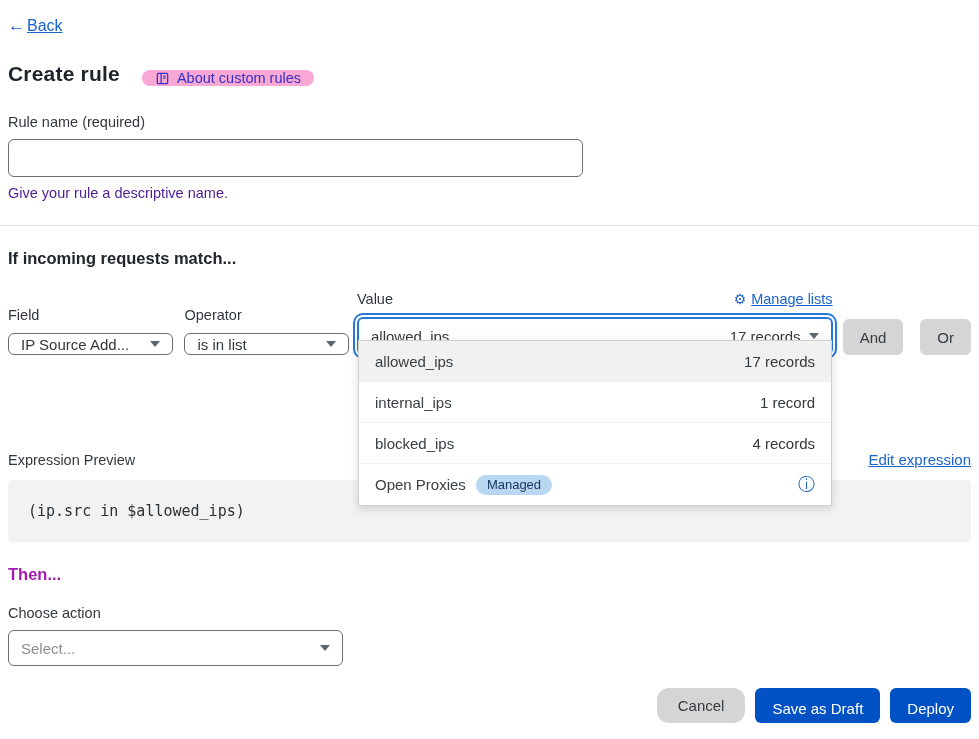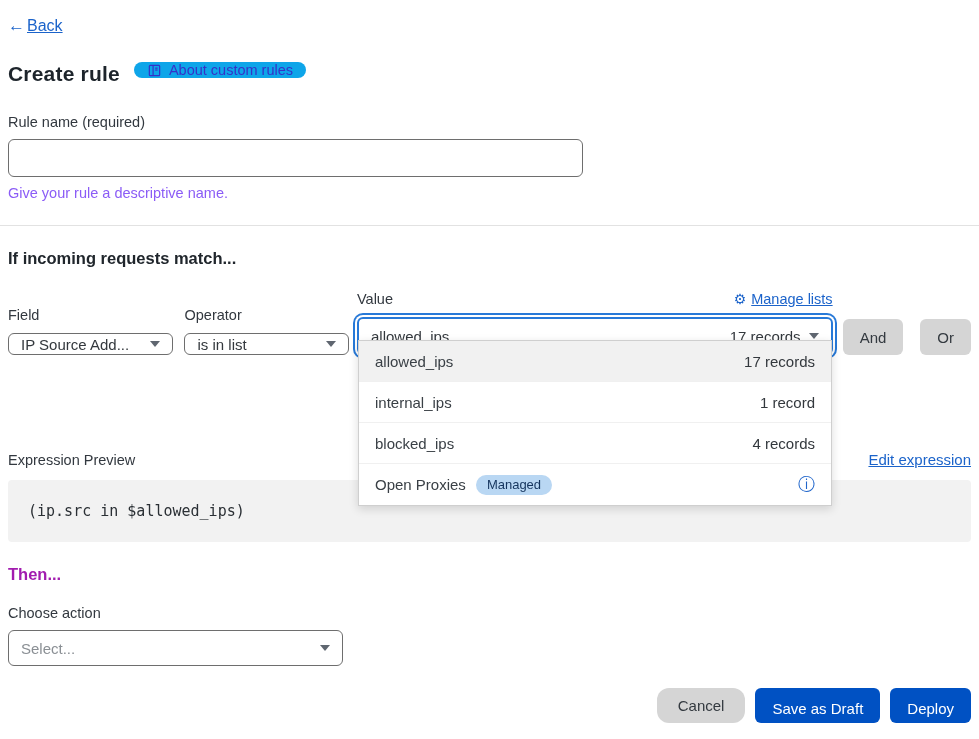--- a/index.html
+++ b/index.html
@@ -12,38 +12,38 @@
   }
   .page { padding: 0 8px; position: relative; }
 
   
   .back-row { padding-top: 16px; font-size: 16px; }
   .back-link { color: #1b63ca; text-decoration: none; cursor: pointer; display: inline-flex; align-items: center; }
   .back-arrow { margin-right: 2px; font-size: 17px; text-decoration: none; }
   .back-text { text-decoration: underline; }
 
   
-  .title-row { margin-top: 26px; display: flex; align-items: flex-start; gap: 14px; }
+  .title-row { margin-top: 26px; display: flex; align-items: flex-end; gap: 22px; }
   .page-title { font-size: 21px; font-weight: bold; color: #1d242b; letter-spacing: .2px; }
   .about-badge {
     display: inline-flex; align-items: center; gap: 7px;
-    background: #0ea5e9; color: #3532c8;
+    background: #f9a8d4; color: #3532c8;
     border-radius: 14px; padding: 0 13px; font-size: 14.5px; cursor: pointer;
   }
   .about-badge svg { display: block; }
 
   
   .field-label { margin-top: 28px; font-size: 14.5px; color: #32383f; }
   .rule-name-input {
     margin-top: 9px; width: 575px; height: 38px;
     border: 1px solid #6e6e6e; border-radius: 6px;
     font-size: 15px; padding: 0 12px; color: #2b3035; outline: none;
     font-family: "Liberation Sans", "DejaVu Sans", sans-serif;
   }
-  .helper-text { margin-top: 8px; font-size: 14.5px; color: #8b5cf6; }
+  .helper-text { margin-top: 8px; font-size: 14.5px; color: #4c1d95; }
 
   .divider { margin: 24px -8px 0 -8px; border: none; border-top: 1px solid #e2e2e2; }
 
   .section-heading { margin-top: 23px; font-size: 16.5px; font-weight: bold; color: #20262c; }
 
   
   .controls-row { margin-top: 23px; display: flex; align-items: flex-end; }
   .ctrl-col { display: flex; flex-direction: column; }
   .ctrl-label { font-size: 14.5px; color: #32383f; margin-bottom: 10px; }
   .select-box {

